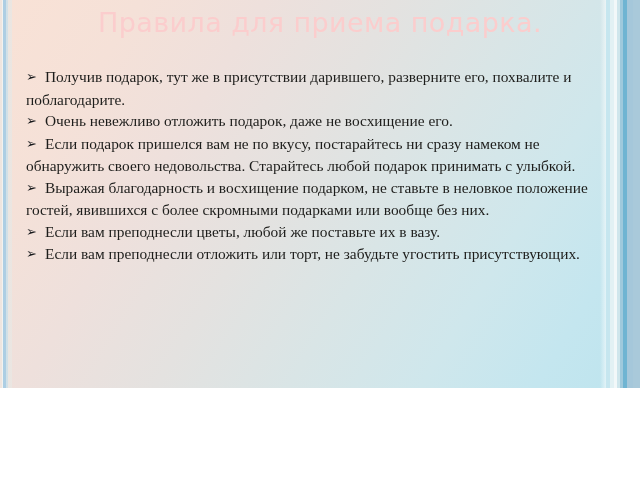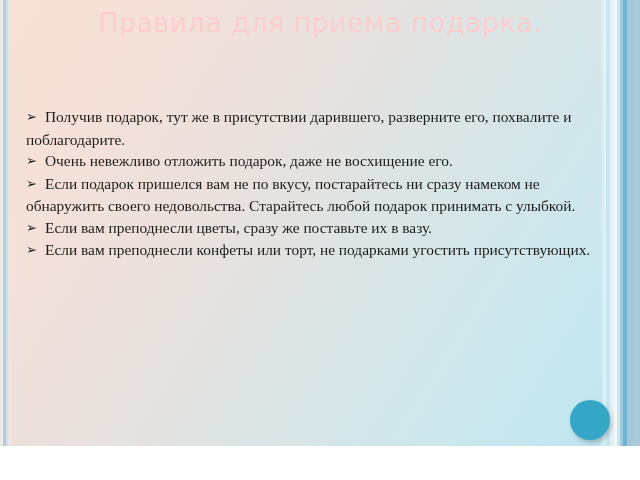--- a/index.html
+++ b/index.html
@@ -11,21 +11,21 @@
     width: 640px;
     height: 480px;
     overflow: hidden;
     font-family: "Liberation Serif", "DejaVu Serif", serif;
   }
 
   
   #slide {
     position: relative;
     width: 640px;
-    height: 446px;
+    height: 388px;
     overflow: hidden;
     background:
       linear-gradient(122deg,
         #f9e2d6 0%,
         #f5e1d8 16%,
         #eee0dc 30%,
         #e4e2e0 45%,
         #d9e5e6 60%,
         #cfe7ec 75%,
         #c4e6ef 88%,
@@ -91,21 +91,20 @@
     white-space: nowrap;
     user-select: none;
   }
 
   
   .body-area {
     position: absolute;
     left: 26px;
     top: 66px;
     width: 570px;
-    margin-top: 40px;
   }
   .rule-item {
     position: relative;
     font-size: 15.4px;
     line-height: 21.5px;
     color: #1d1d1b;
     text-indent: 0;
     padding-left: 0;
     margin: 0 0 0 0;
   }
@@ -143,19 +142,20 @@
   <div class="edge-left"></div>
   <div class="edge-right-inner"></div>
   <div class="edge-right"></div>
 
   <div class="title">Правила для приема подарка.</div>
 
   <div class="body-area" id="rules-list">
       <p class="rule-item"><span class="bullet">➢</span><span class="txt">Получив подарок, тут же в присутствии дарившего, разверните его, похвалите и поблагодарите.</span></p>
       <p class="rule-item"><span class="bullet">➢</span><span class="txt">Очень невежливо отложить подарок, даже не восхищение его.</span></p>
       <p class="rule-item"><span class="bullet">➢</span><span class="txt">Если подарок пришелся вам не по вкусу, постарайтесь ни сразу намеком не обнаружить своего недовольства. Старайтесь любой подарок принимать с улыбкой.</span></p>
-      <p class="rule-item"><span class="bullet">➢</span><span class="txt">Если вам преподнесли цветы, сразу же поставьте их в вазу.</span></p>
-      <p class="rule-item"><span class="bullet">➢</span><span class="txt">Если вам преподнесли конфеты или торт, не подарками угостить присутствующих.</span></p>
+      <p class="rule-item"><span class="bullet">➢</span><span class="txt">Выражая благодарность и восхищение подарком, не ставьте в неловкое положение гостей, явившихся с более скромными подарками или вообще без них.</span></p>
+      <p class="rule-item"><span class="bullet">➢</span><span class="txt">Если вам преподнесли цветы, любой же поставьте их в вазу.</span></p>
+      <p class="rule-item"><span class="bullet">➢</span><span class="txt">Если вам преподнесли отложить или торт, не забудьте угостить присутствующих.</span></p>
     </div>
 
   <div class="circle"></div>
 
 </div>
 
 </body></html>

